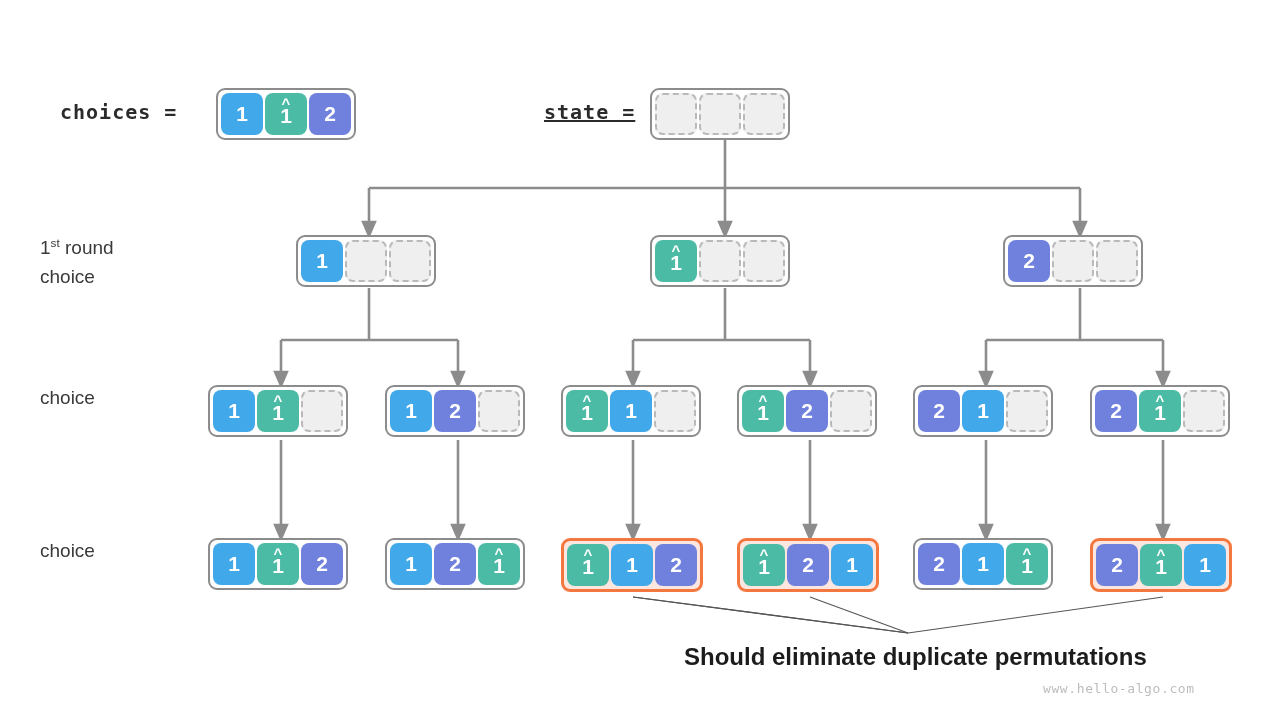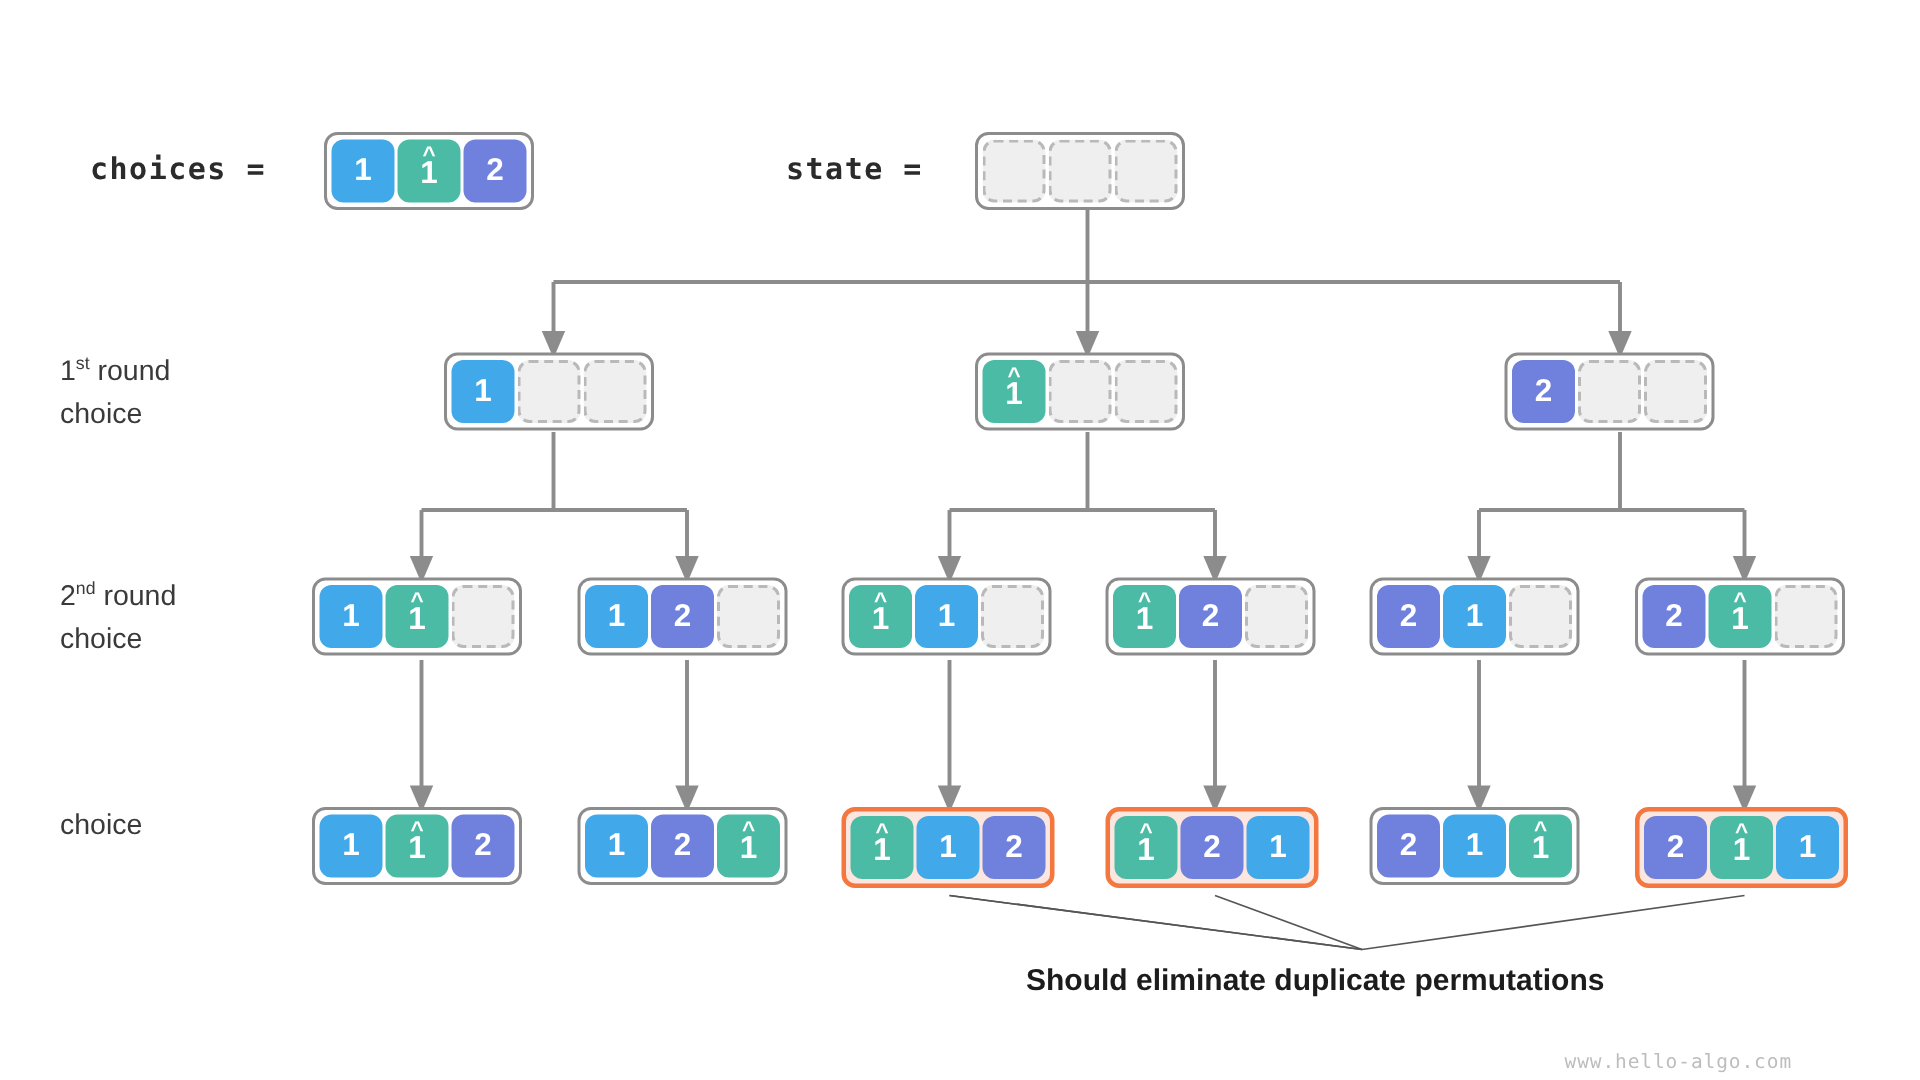--- a/index.html
+++ b/index.html
@@ -103,21 +103,21 @@
     position: absolute;
     left: 50%;
     top: -9px;
     transform: translateX(-50%);
     font-size: 15px;
     line-height: 1;
   }
   
   .caption {
     position: absolute;
-    font-size: 20px;
+    font-size: 24px;
     font-weight: bold;
     color: #1c1c1c;
     white-space: nowrap;
     text-align: center;
   }
   .watermark {
     position: absolute;
     font-family: "DejaVu Sans Mono", "Liberation Mono", monospace;
     font-size: 13px;
     color: #bdbdbd;
@@ -181,34 +181,33 @@
   <div class="mono-label" style="left:60px; top:100px;">choices =</div>
 
   <div class="node" id="node-choices" style="left:216px; top:88px;">
       <div class="cell blue">1</div>
       <div class="cell green">
         <span class="hat"><span class="caret">^</span>1</span>
       </div>
       <div class="cell purple">2</div>
     </div>
 
-  <div class="mono-label" style="left:524px; top:100px;">state =</div>
+  <div class="mono-label" style="left:544px; top:100px;text-decoration:underline;">state =</div>
 
   <div class="node" id="node-state" style="left:650px; top:88px;">
       <div class="cell empty"></div>
       <div class="cell empty"></div>
       <div class="cell empty"></div>
     </div>
 
   <div class="round-label" id="round-label-0" style="left:40px; top:233px; width:150px;">
       <div>1<sup>st</sup> round</div>
       <div>choice</div>
     </div>
   <div class="round-label" id="round-label-1" style="left:40px; top:383px; width:150px;">
-      <div>2<sup>nd</sup> round</div>
       <div>choice</div>
     </div>
   <div class="round-label" id="round-label-2" style="left:40px; top:536px; width:150px;">
       <div>choice</div>
     </div>
 
   <div id="tree-nodes">
       <div class="node" style="left: 296px; top: 235px;">
         <div class="cell blue">1</div>
         <div class="cell empty"></div>
@@ -303,15 +302,15 @@
         <div class="cell purple">2</div>
         <div class="cell green">
           <span class="hat"><span class="caret">^</span>1</span>
         </div>
         <div class="cell blue">1</div>
       </div>
     </div>
 
   <div class="caption" style="left:684px; top:643px;">Should eliminate duplicate permutations</div>
 
-  <div class="watermark" style="left:1043px; top:681px;margin-top:20px;">www.hello-algo.com</div>
+  <div class="watermark" style="left:1043px; top:681px;">www.hello-algo.com</div>
 
 </div>
 
 </body></html>

